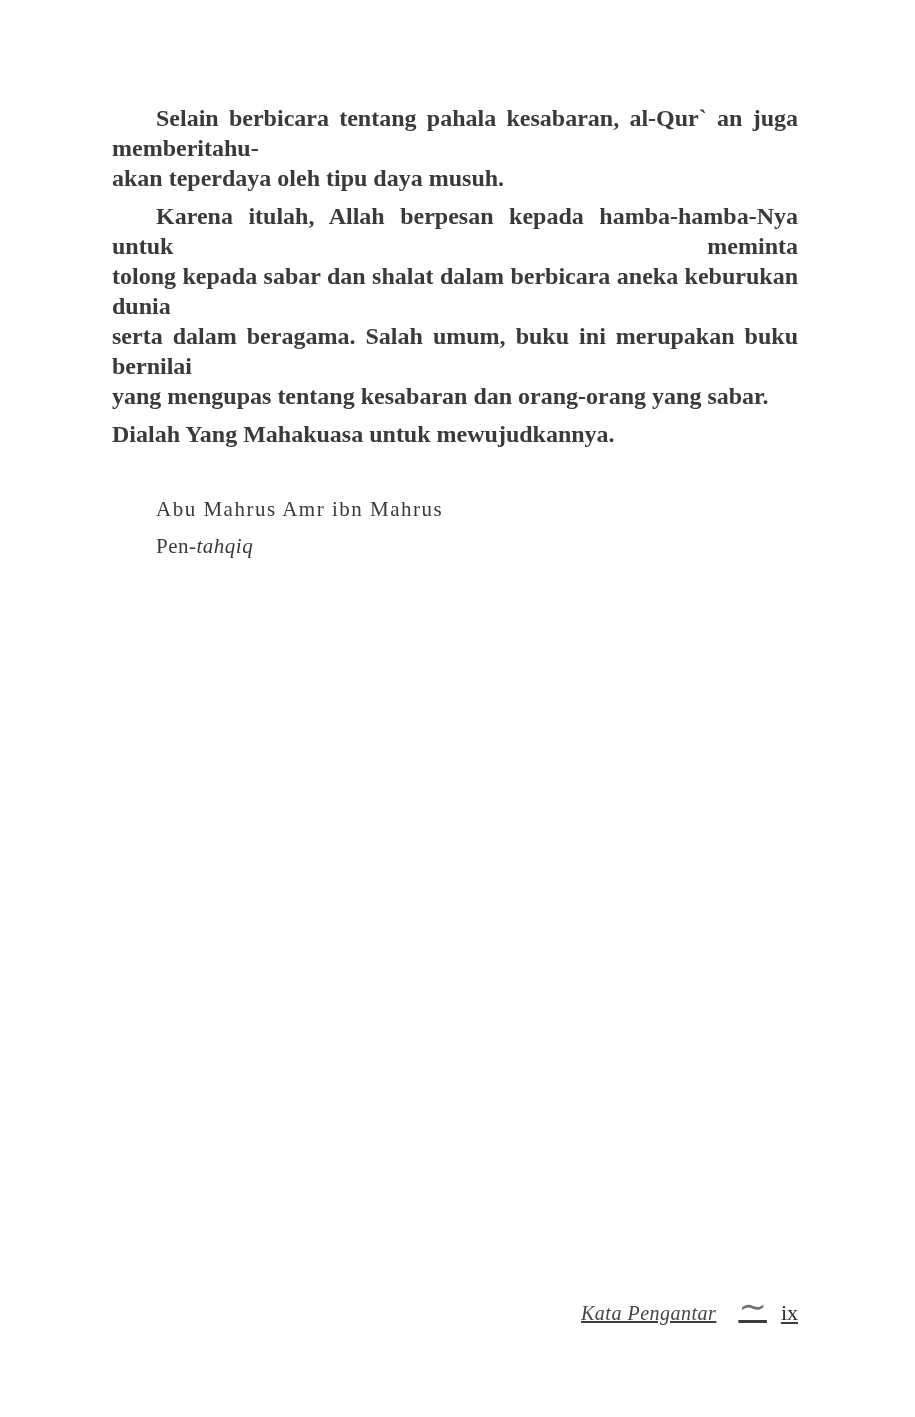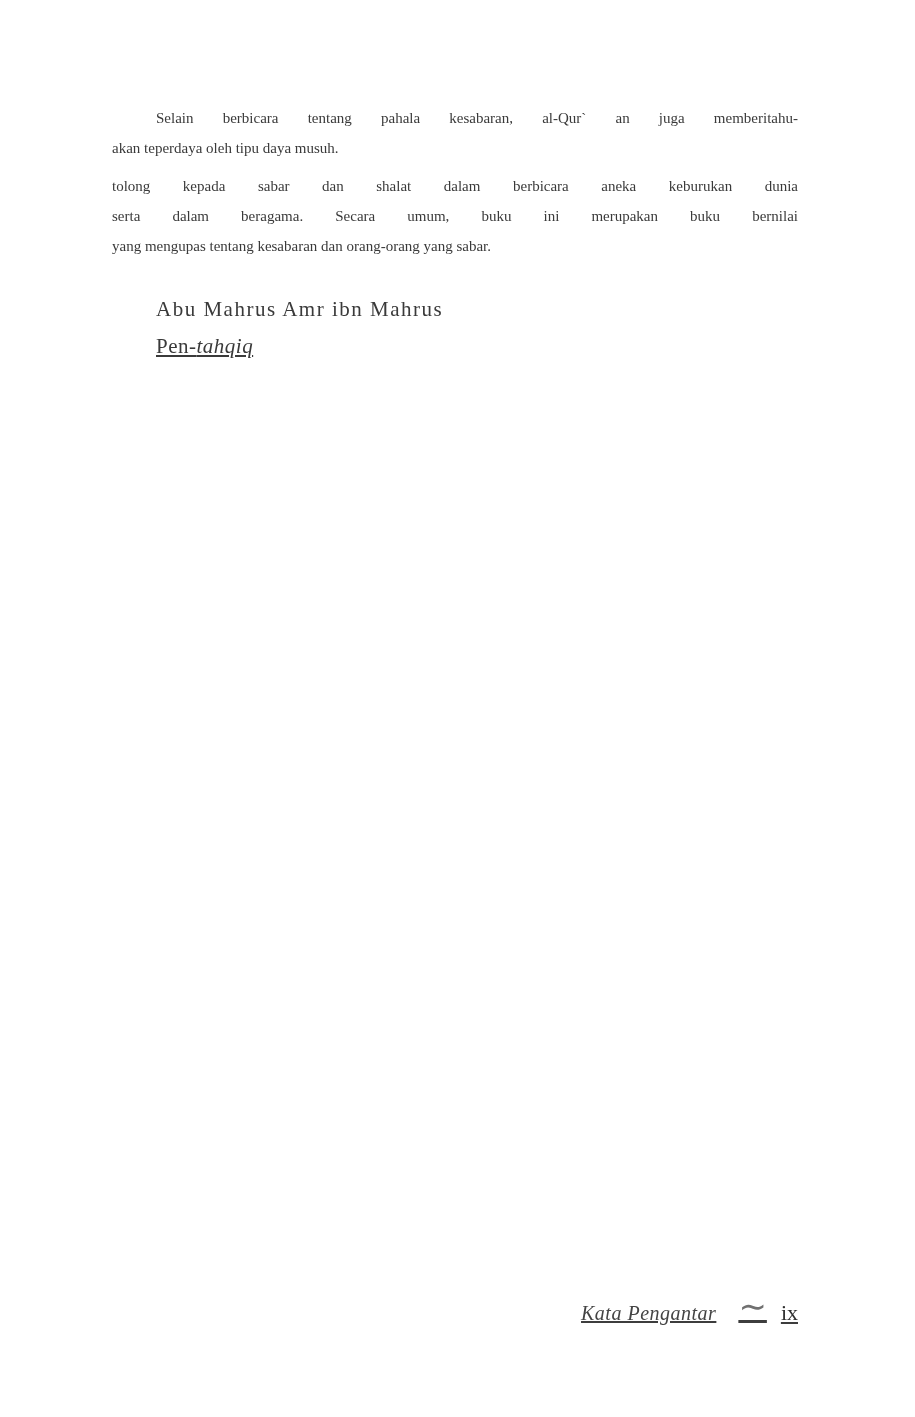--- a/index.html
+++ b/index.html
@@ -17,49 +17,49 @@
   .page-content {
     position: absolute;
     left: 112px;
     top: 103px;
     width: 686px;
   }
   .paragraph {
     margin: 0 0 8px 0;
   }
   .line {
-    font-size: 15px;
+    font-size: 24px;
     line-height: 30px;
     color: #3a3a3a;
     text-align: justify;
     text-align-last: justify;
     white-space: normal;
+    font-weight: bold;
   }
   .line.first {
     text-indent: 44px;
   }
   .line.last {
     text-align: right;
     text-align-last: left;
   }
   .signature {
-    margin-top: 30px;
+    margin-top: 42px;
     margin-left: 44px;
     color: #3a3a3a;
   }
   .signature .sig-name {
     font-size: 21px;
     line-height: 37px;
     letter-spacing: 1.5px;
   }
   .signature .sig-role {
     font-size: 21px;
     line-height: 37px;
     letter-spacing: 0.5px;
-    text-decoration: underline;
   }
   .sig-role .italic {
     font-style: italic;
   }
   .footer {
     position: absolute;
     right: 117px;
     top: 1288px;
     display: flex;
     align-items: baseline;
@@ -89,25 +89,27 @@
 <body>
 
 <div class="page-content">
 
   <div>
       <div class="paragraph">
         <div class="line first">Selain berbicara tentang pahala kesabaran, al-Qur` an juga memberitahu-</div>
         <div class="line last">akan teperdaya oleh tipu daya musuh.</div>
       </div>
       <div class="paragraph">
+        <div class="line first">Karena itulah, Allah berpesan kepada hamba-hamba-Nya untuk meminta</div>
         <div class="line">tolong kepada sabar dan shalat dalam berbicara aneka keburukan dunia</div>
-        <div class="line">serta dalam beragama. Secara umum, buku ini merupakan buku bernilai</div>
+        <div class="line">serta dalam beragama. Salah umum, buku ini merupakan buku bernilai</div>
         <div class="line last">yang mengupas tentang kesabaran dan orang-orang yang sabar.</div>
       </div>
       <div class="paragraph">
+        <div class="line last">Dialah Yang Mahakuasa untuk mewujudkannya.</div>
       </div>
     </div>
 
   <div class="signature">
     <div class="sig-name">Abu Mahrus Amr ibn Mahrus</div>
     <div class="sig-role"><span>Pen-</span><span class="italic">tahqiq</span></div>
   </div>
 
 </div>
 

